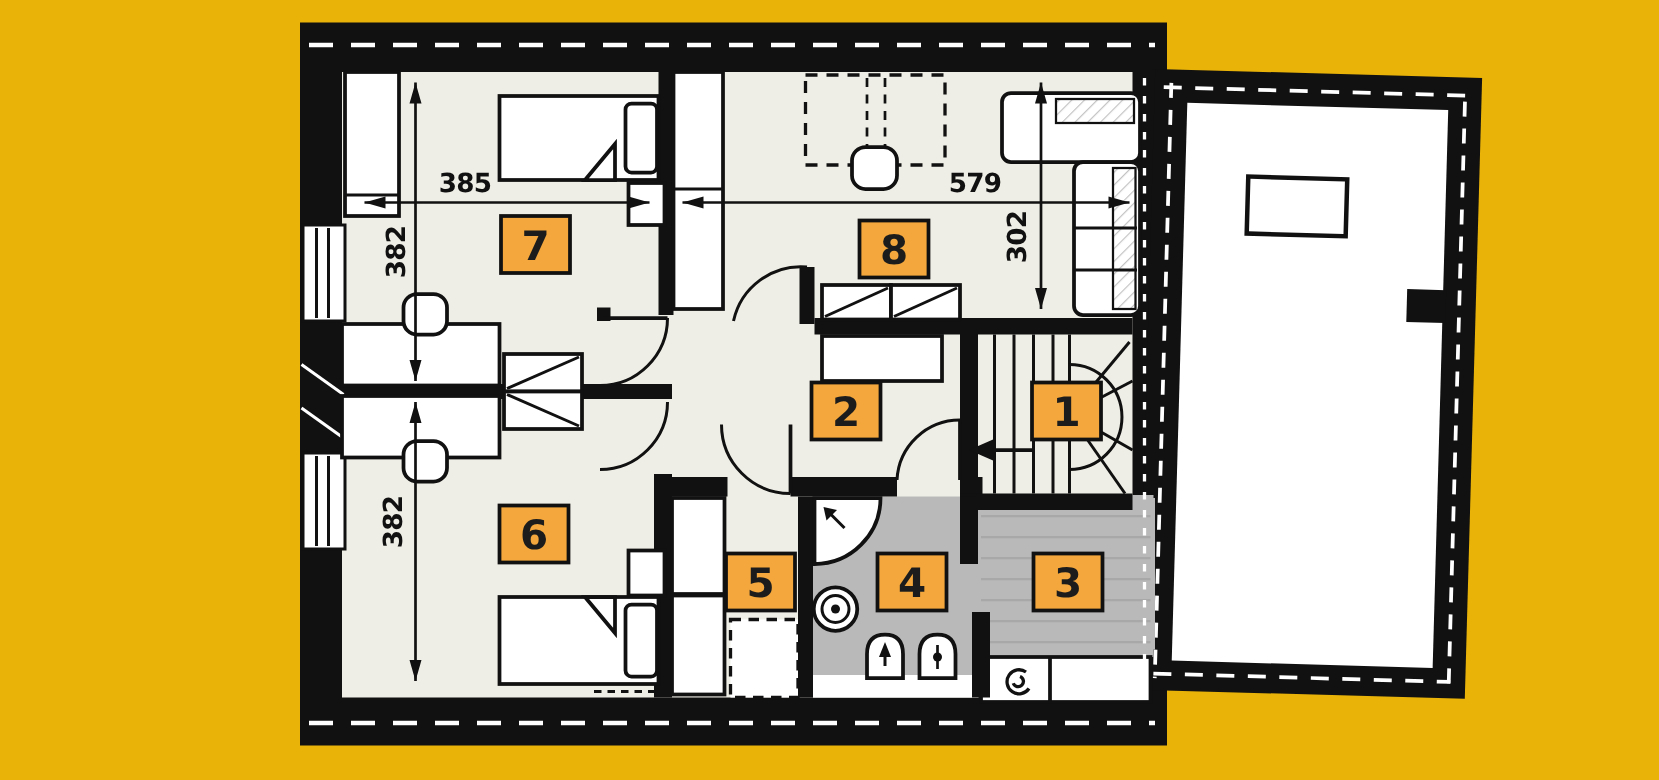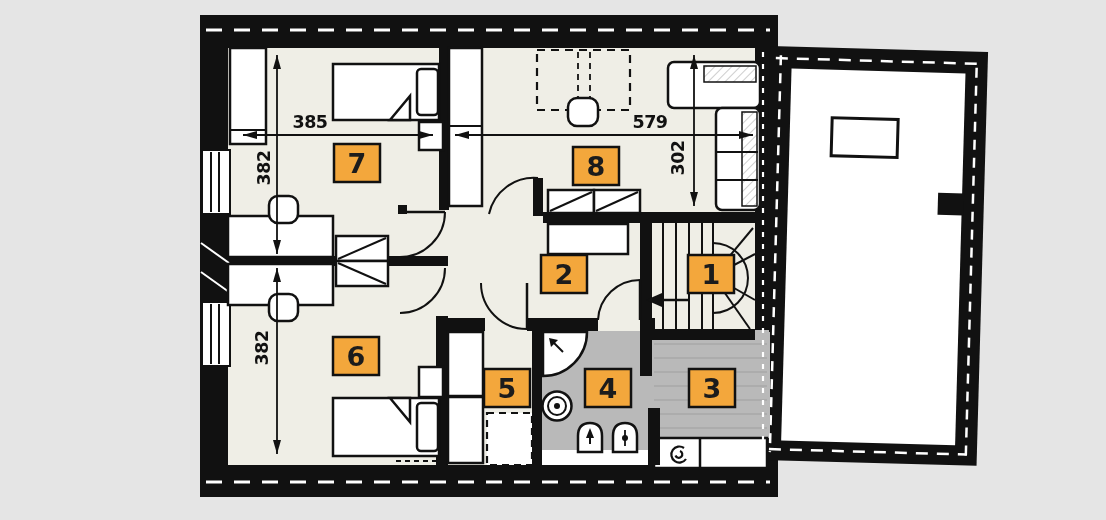--- a/index.html
+++ b/index.html
@@ -1,16 +1,16 @@
 <!DOCTYPE html>
 <html><head>
 <meta charset="utf-8">
 <style>
   html,body{margin:0;padding:0;background:#ffffff;}
-  .plan-wrap{position:relative;width:1106px;height:520px;background:#e5e5e5;overflow:hidden;
+  .plan-wrap{position:relative;width:1106px;height:520px;background:#eab308;overflow:hidden;
              font-family:"DejaVu Sans", sans-serif;}
   svg{position:absolute;left:0;top:0;}
   text{font-family:"DejaVu Sans", sans-serif;}
   .badge-num{font-size:27px;font-weight:bold;fill:#1c1c1c;}
   .dim-label{font-size:17.5px;font-weight:bold;fill:#111;letter-spacing:-0.5px;}
   .wall{fill:#111;}
   .furn{fill:#ffffff;stroke:#111;stroke-width:2.5;}
   .thin{stroke:#111;stroke-width:2;fill:none;}
   .dimline{stroke:#111;stroke-width:1.8;}
   .arrow{fill:#111;}

